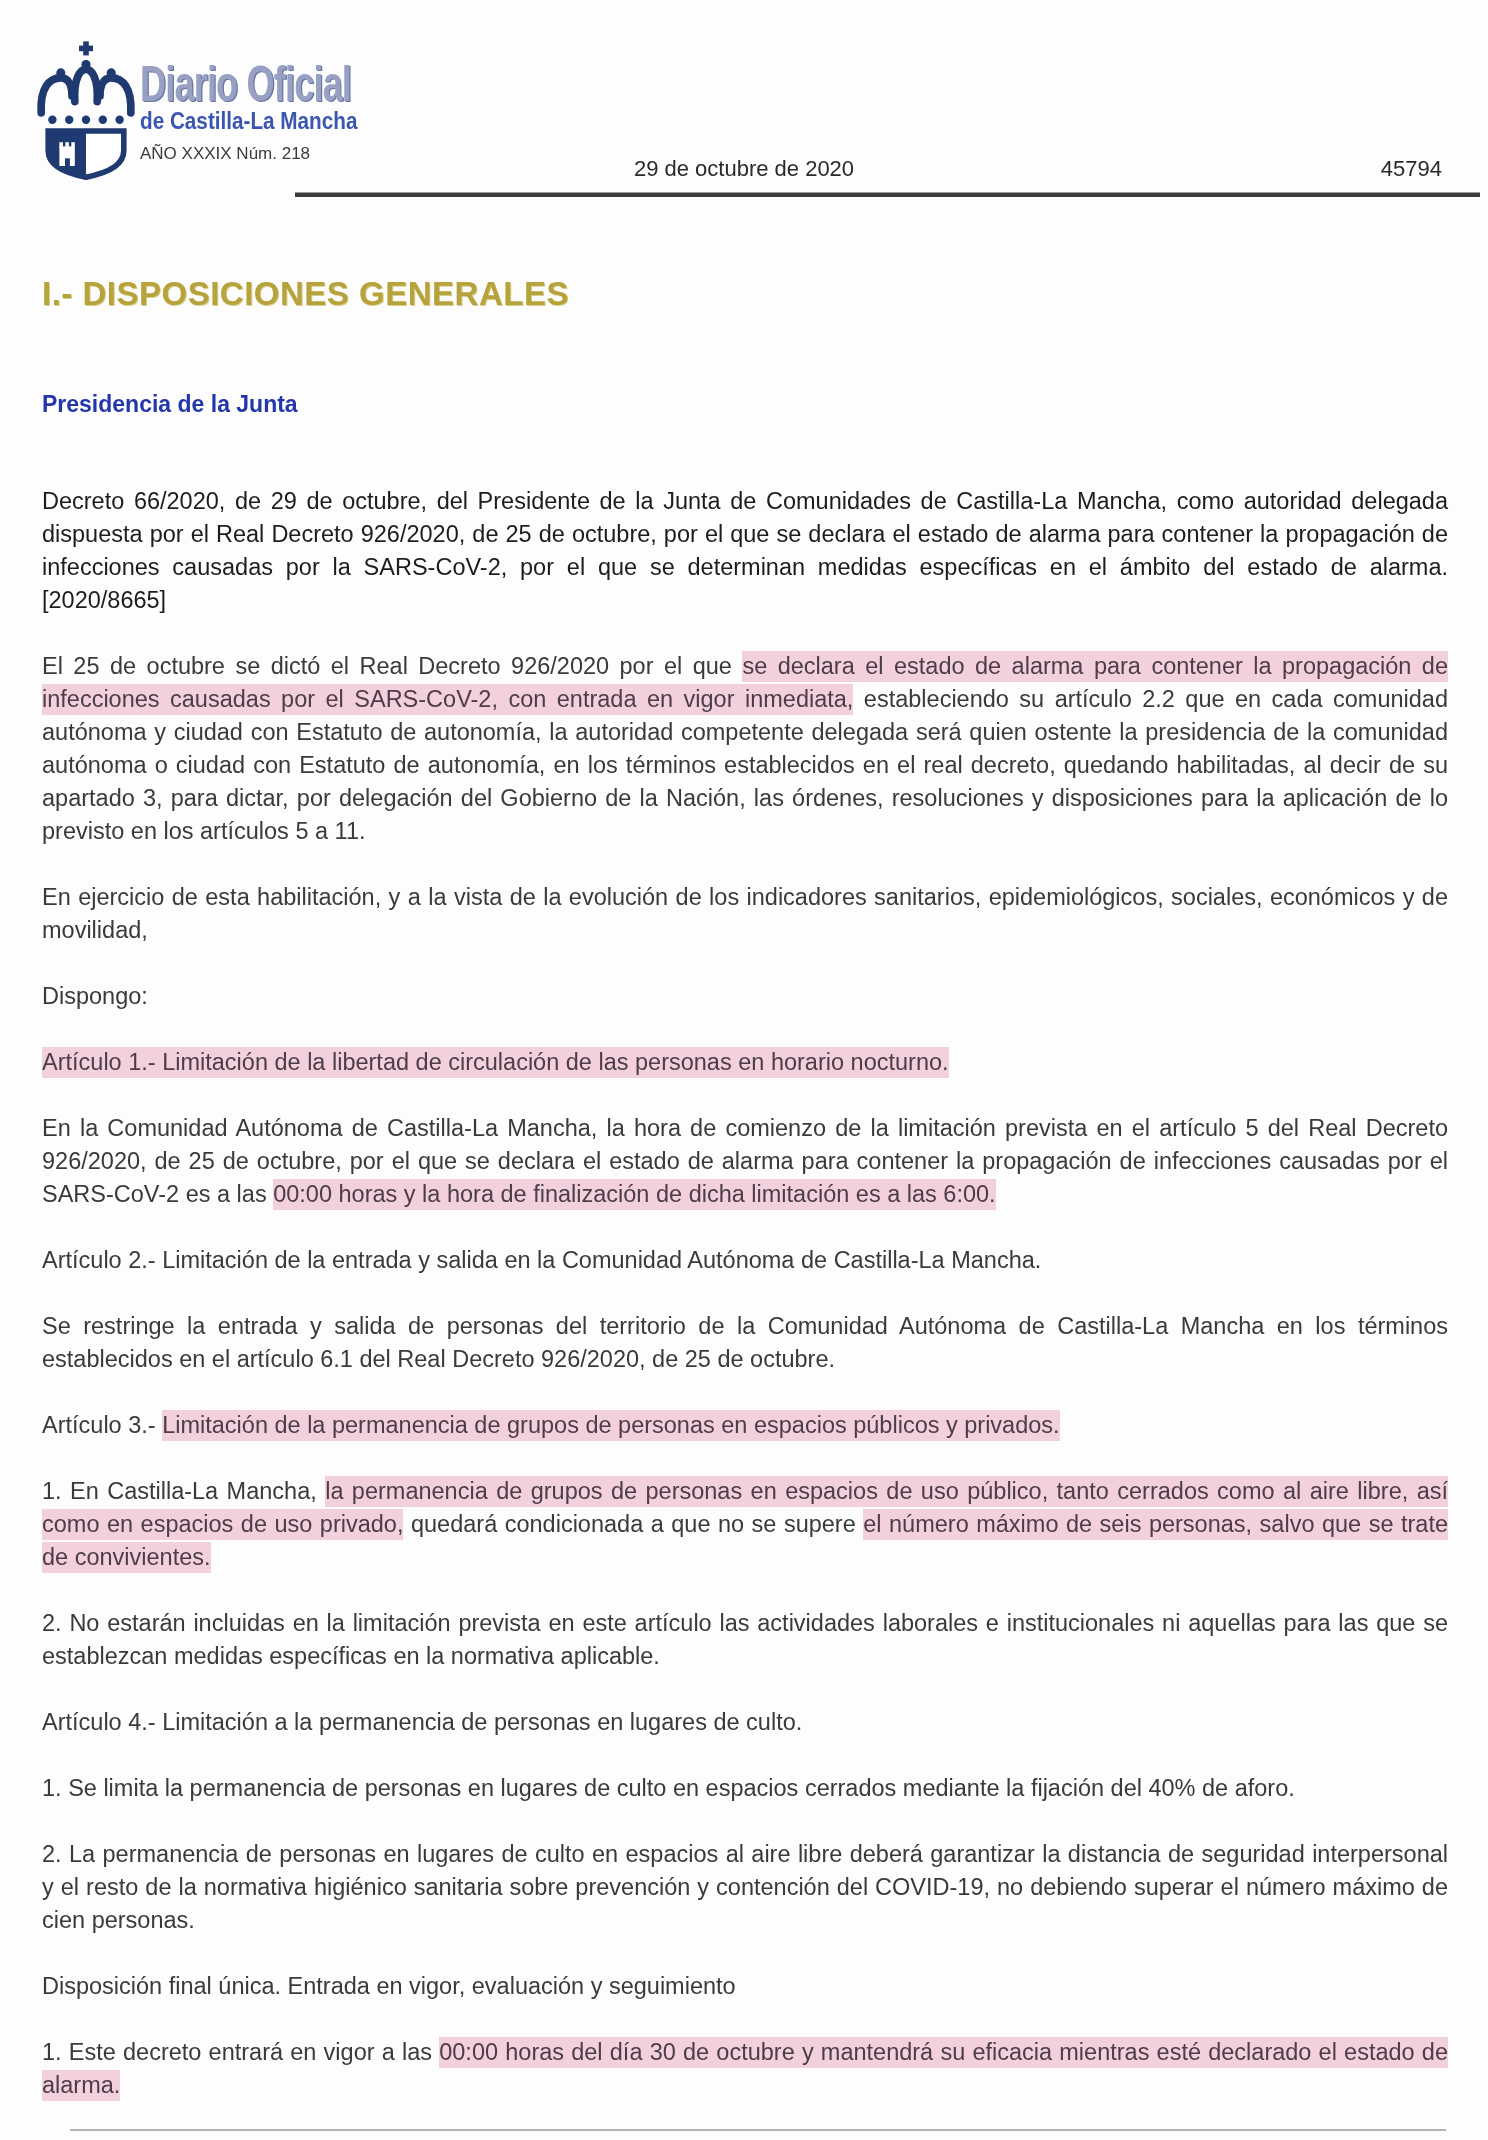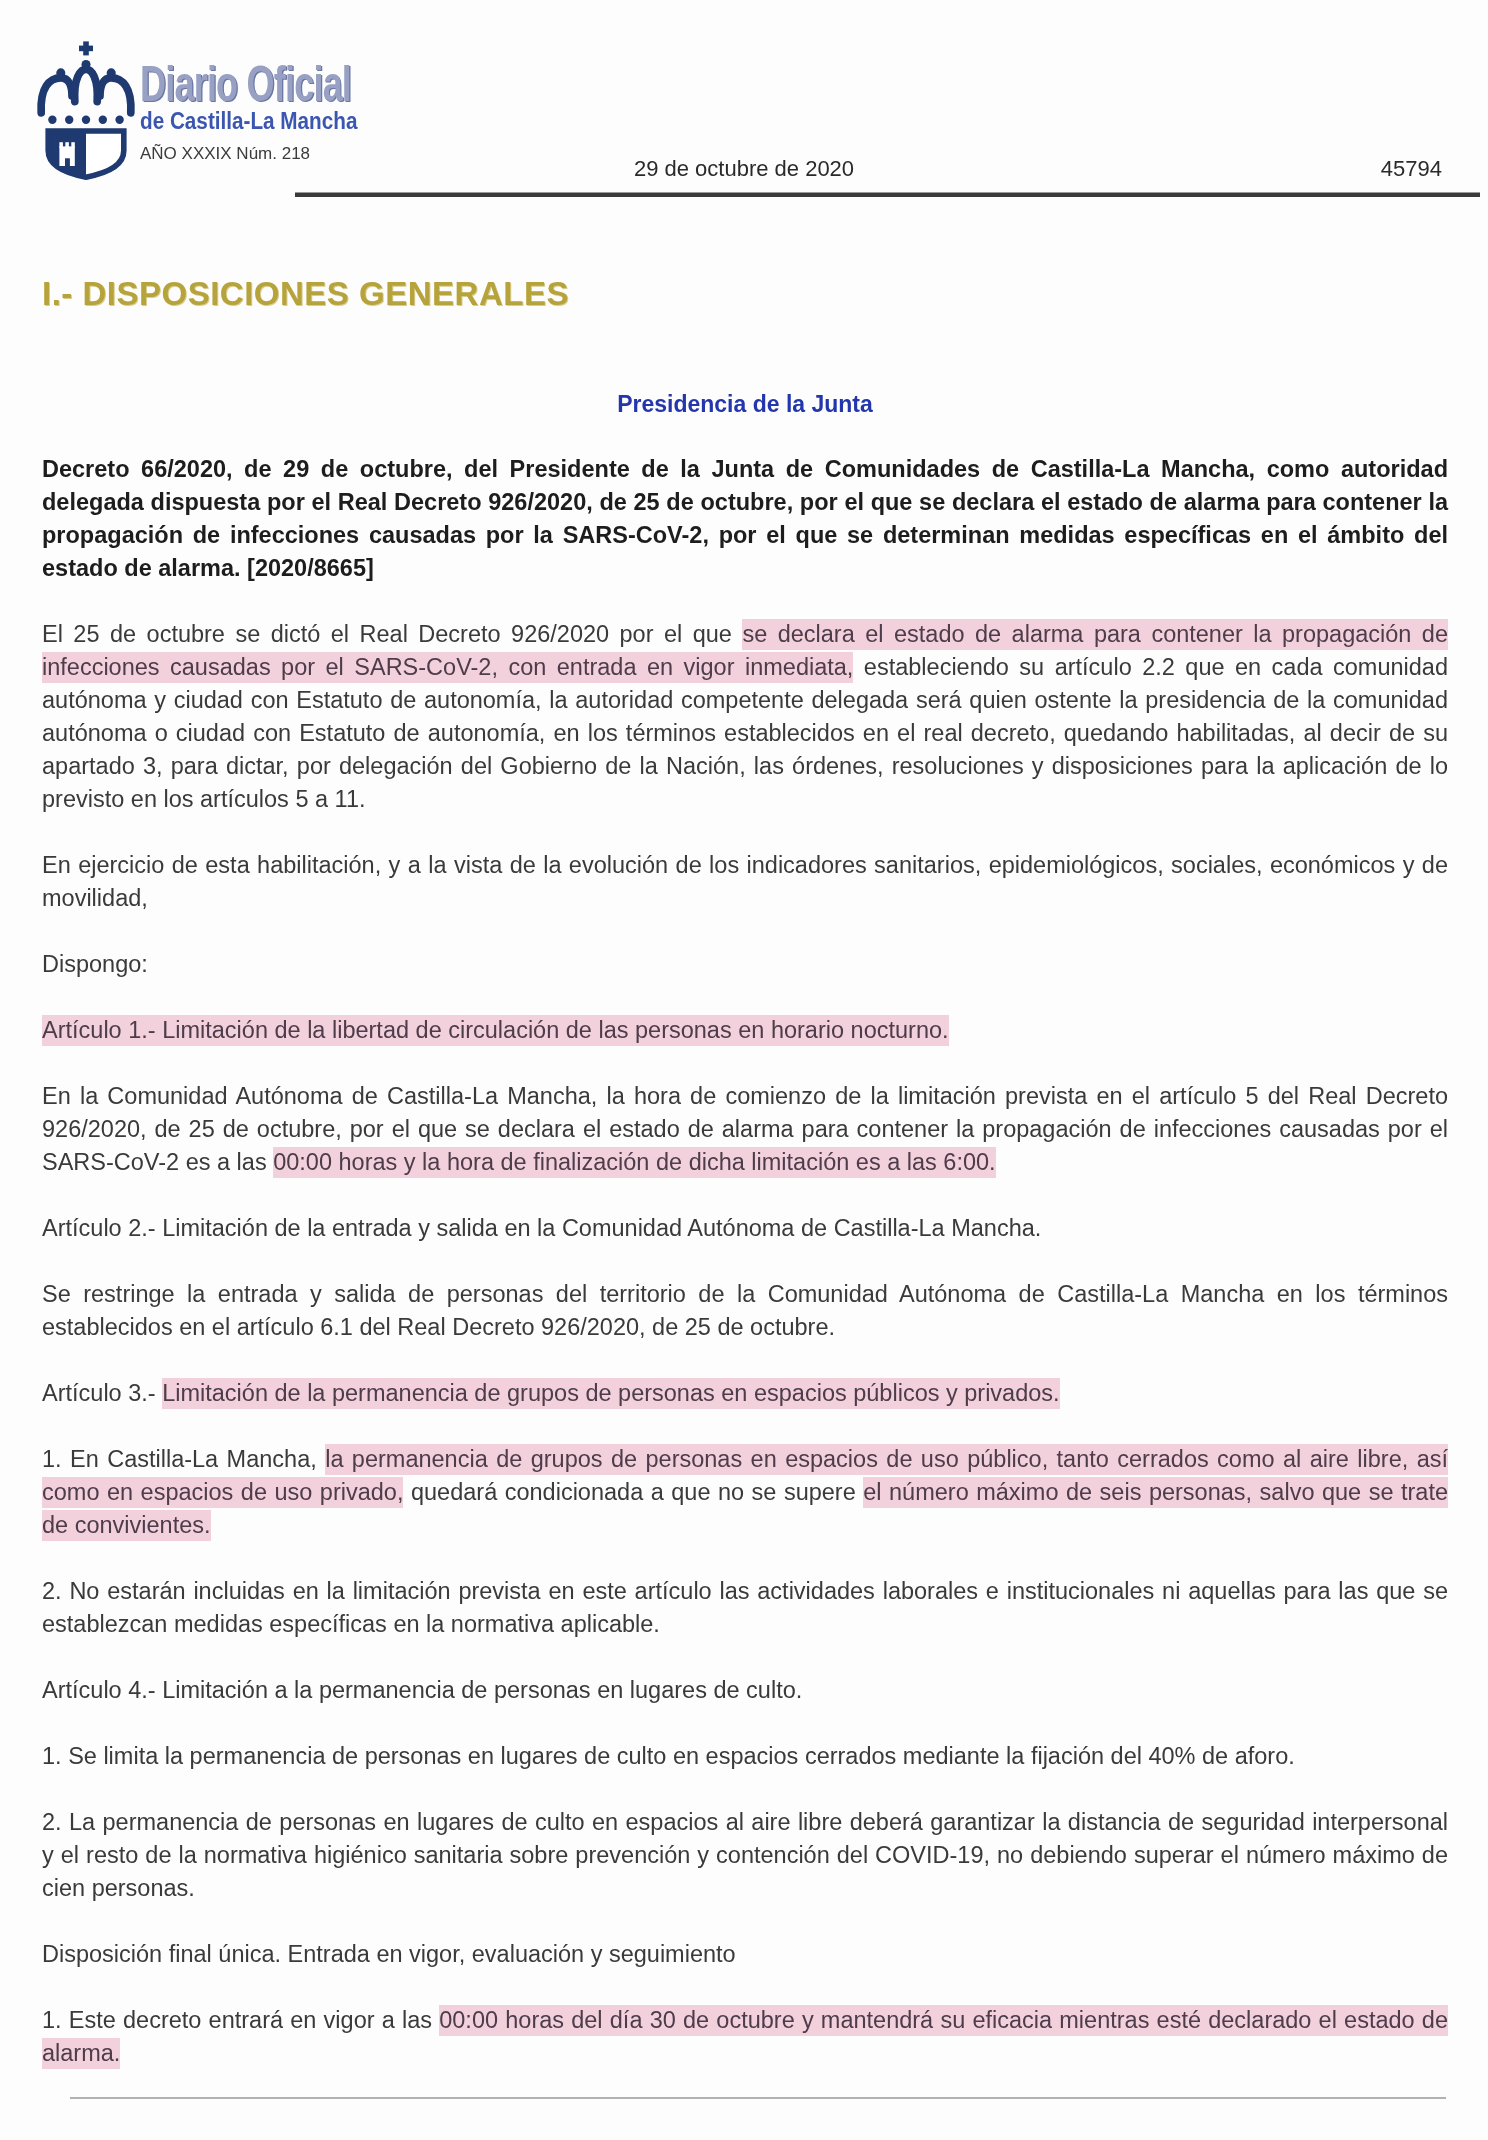--- a/index.html
+++ b/index.html
@@ -42,29 +42,29 @@
   }
   
   main{margin:0 40px 0 42px;}
   .section-title{
     margin:43px 0 0 0;text-align:left;
     font-size:33px;font-weight:bold;color:#b7a33c;
     text-shadow:1px 1px 0 #d8cc8e;
     letter-spacing:0.5px;
   }
   .org-title{
-    margin:78px 0 0 0;text-align:center;
+    margin:78px 0 0 0;
     font-size:23px;font-weight:bold;color:#2336ac;
   }
   .para{
     margin:33px 0 0 0;
     font-size:23.5px;line-height:33px;
     text-align:justify;color:#3a3a3a;
   }
-  .para-bold{font-weight:bold;color:#1d1d1d;margin-top:35px;}
+  .para-bold{font-weight:normal;color:#1d1d1d;margin-top:67px;}
   .hl{
     background:#f3d1dc;
     color:#4d3c49;
     padding:2px 0 3px 0;
     -webkit-box-decoration-break:clone;
     box-decoration-break:clone;
   }
   .footer-rule{
     border:none;border-top:2px solid #b2b2b2;
     margin:27px 2px 0 28px;

